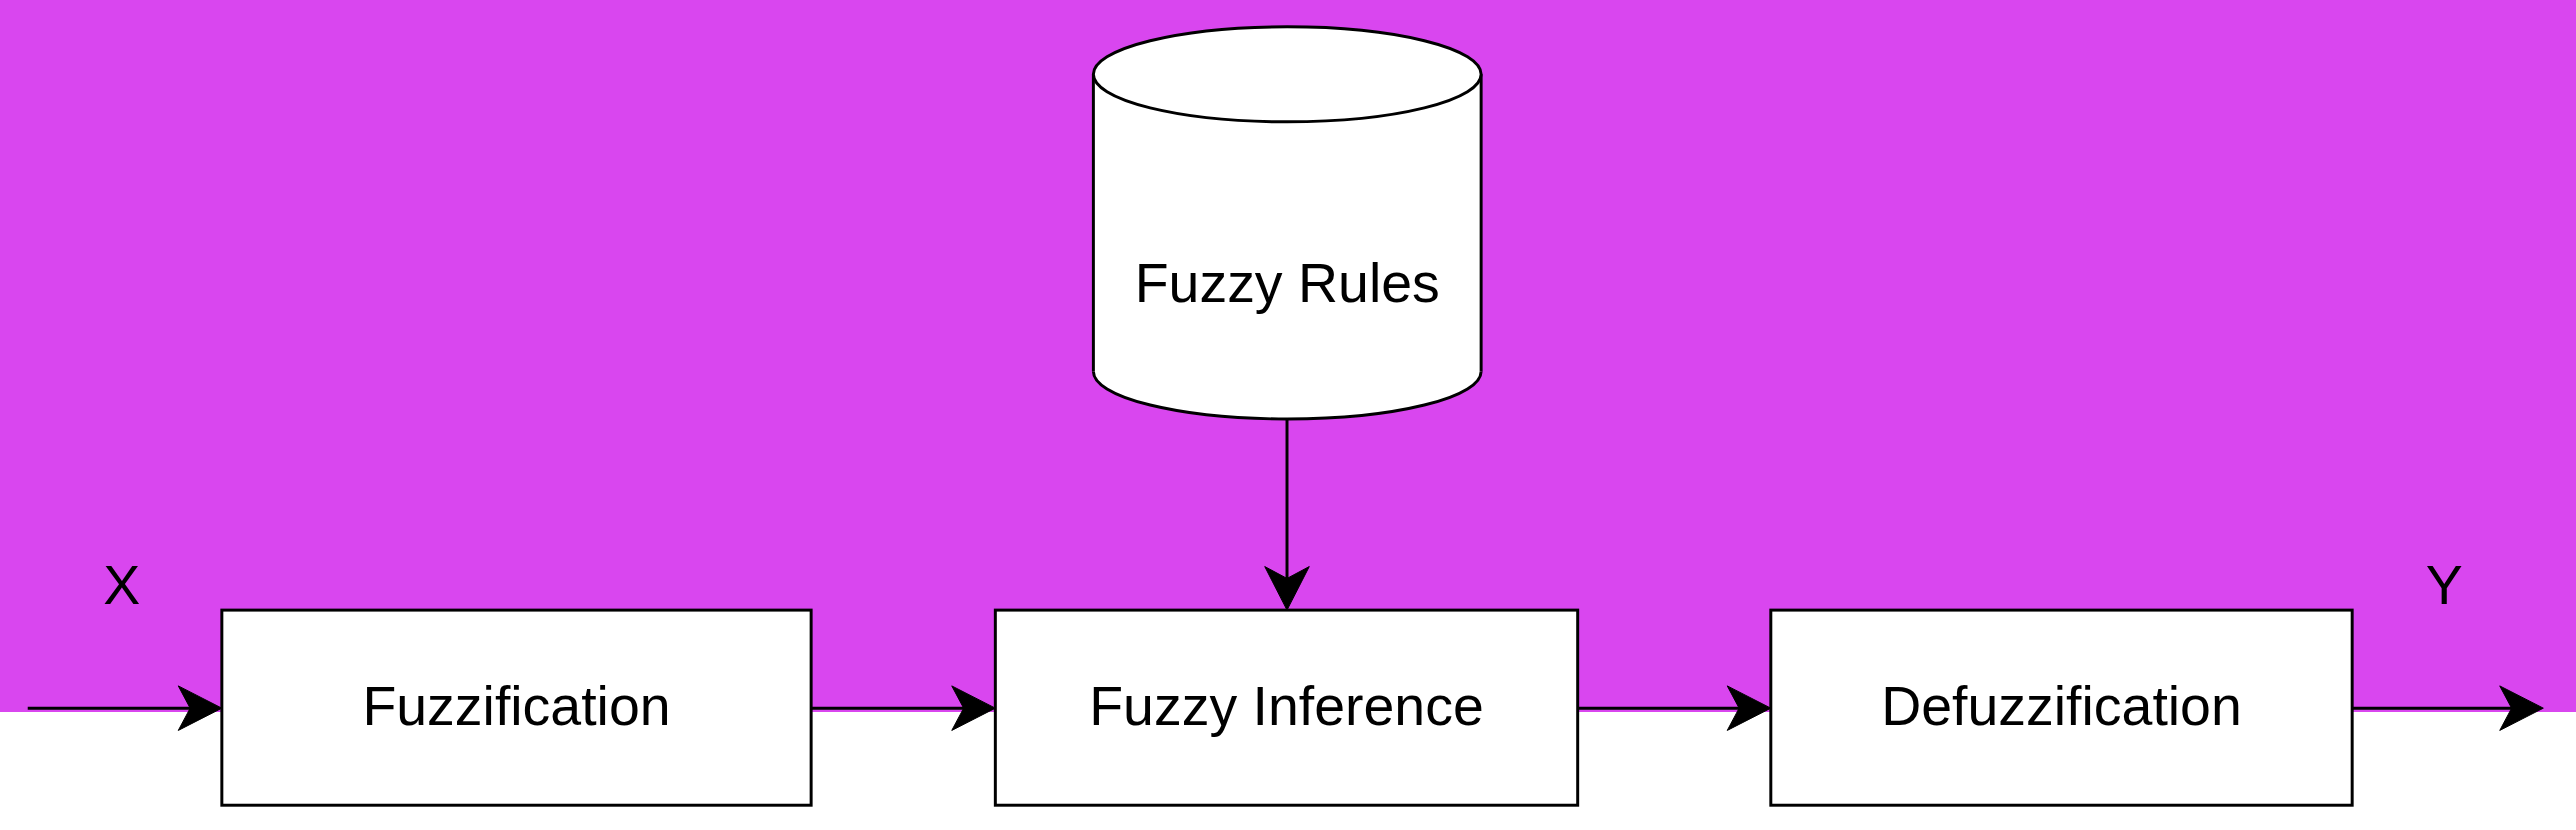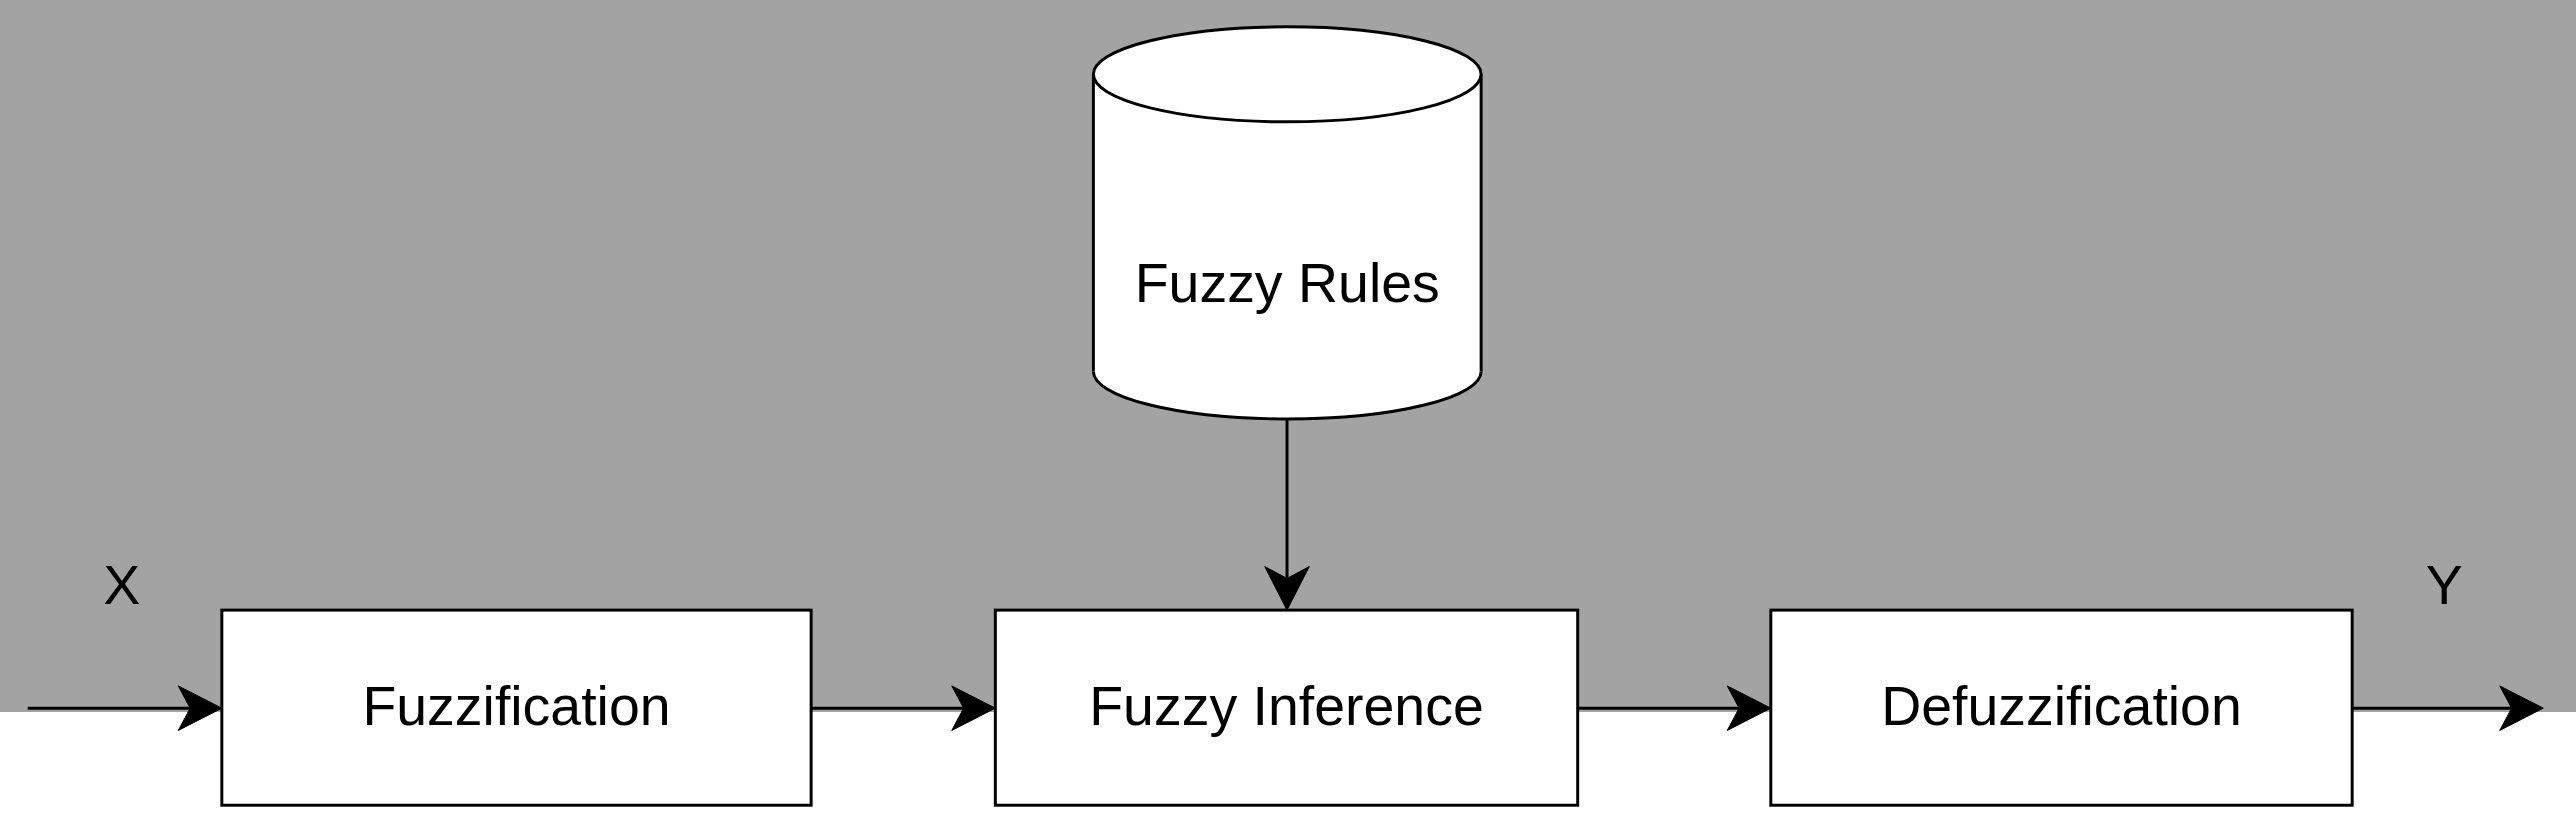--- a/index.html
+++ b/index.html
@@ -11,21 +11,21 @@
   body {
     width: 2576px;
     height: 831px;
     overflow: hidden;
     font-family: "Liberation Sans", sans-serif;
   }
   #diagram-root {
     position: relative;
     width: 2576px;
     height: 712px;
-    background: #a3a3a3;
+    background: #d946ef;
   }
   svg.diagram-canvas {
     display: block;
     width: 2576px;
     height: 831px;
   }
   .node-shape {
     fill: #ffffff;
     stroke: #000000;
     stroke-width: 3;

